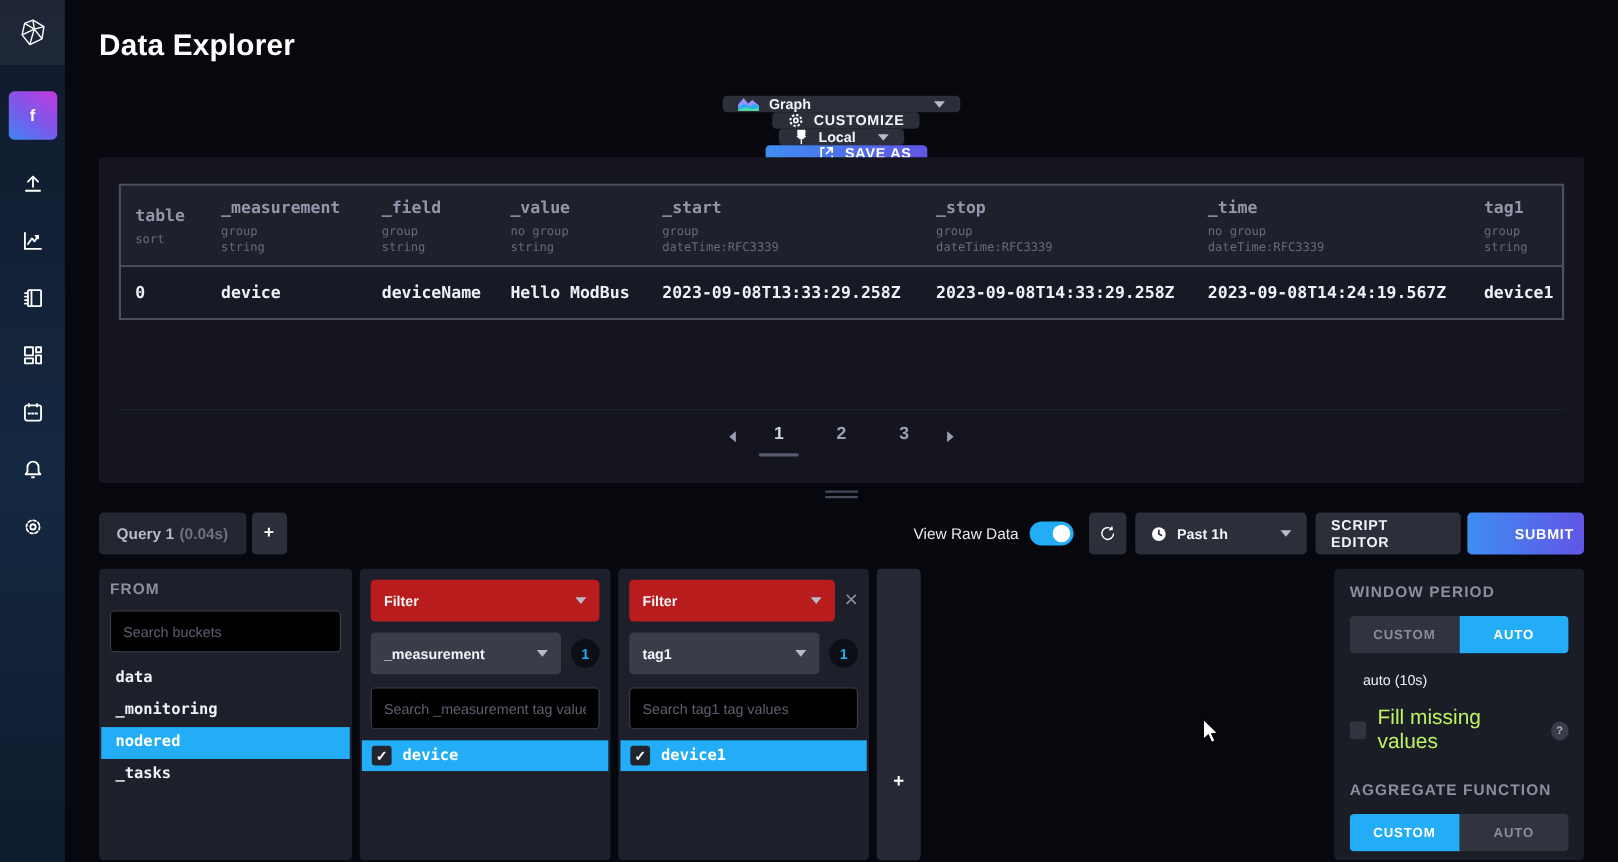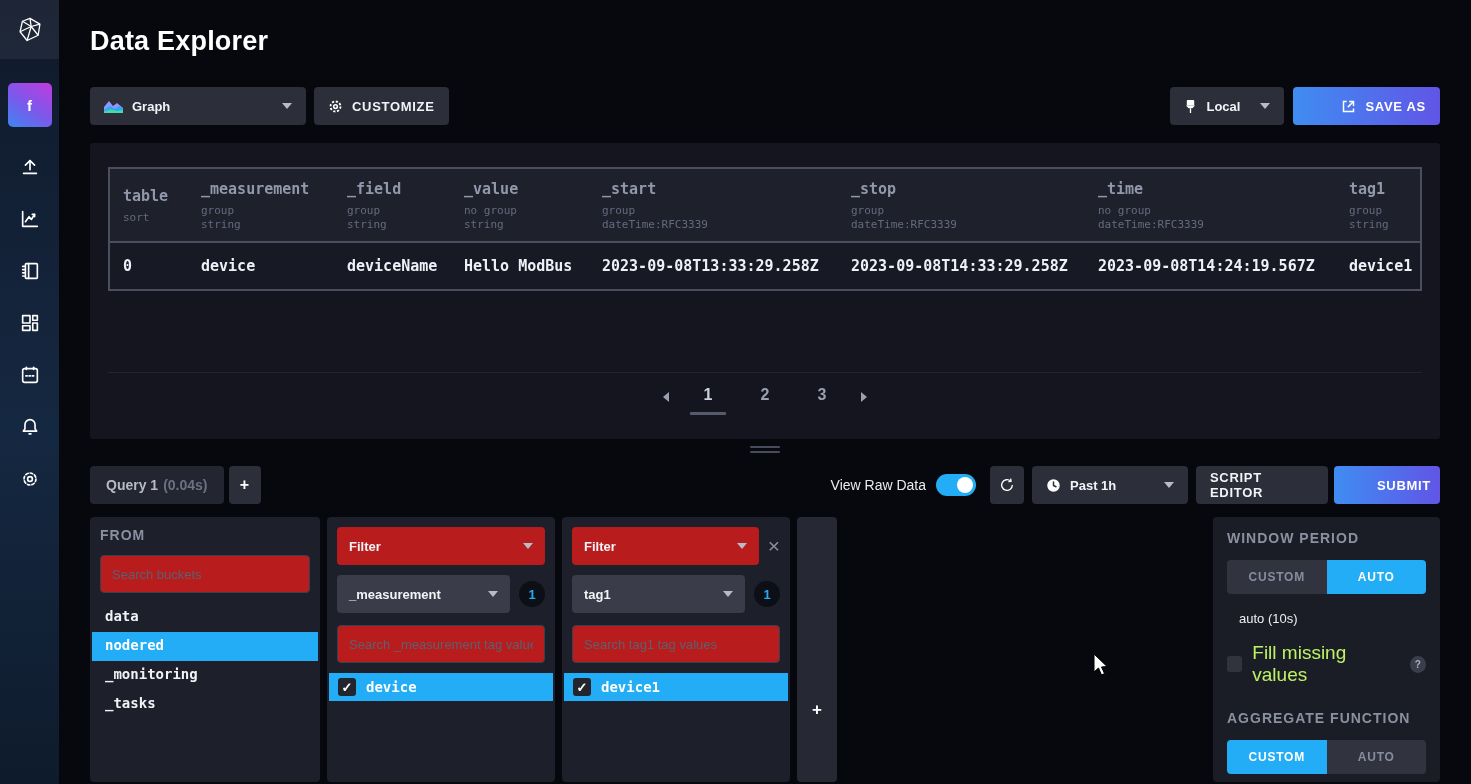--- a/index.html
+++ b/index.html
@@ -30,21 +30,21 @@
   .nav-icon {
     width:24px; height:24px; margin-top:28px;
     display:flex; align-items:center; justify-content:center;
   }
   .nav-icon svg { stroke:#fff; fill:none; stroke-width:1.8; stroke-linecap:round; stroke-linejoin:round; }
 
   
   .main { position:absolute; left:59px; top:0; width:1412px; height:784px; padding:0 31px; }
   .page-title { font-size:27px; font-weight:bold; color:#fff; margin-top:26px; letter-spacing:.2px; }
 
-  .toolbar { display:flex; align-items:center; margin-top:30px; height:38px; }
+  .toolbar { display:flex; align-items:center; margin-top:30px; height:38px;flex-direction:column; }
   .btn {
     height:38px; border-radius:4px; background:#2c2e39;
     display:flex; align-items:center; padding:0 14px;
     font-size:13px; font-weight:bold; color:#f1f3f7; cursor:pointer;
   }
   .btn.upper { text-transform:uppercase; letter-spacing:.7px; }
   .caret { width:0; height:0; border-left:5px solid transparent; border-right:5px solid transparent; border-top:6px solid #b8bcc9; }
   .graph-select { width:216px; }
   .graph-select .caret { margin-left:auto; }
   .customize-btn { margin-left:8px; }
@@ -106,21 +106,21 @@
   .script-editor-btn { margin-left:8px; width:132px; justify-content:center; }
   .submit-btn { margin-left:6px; width:106px; justify-content:center; }
 
   
   .builder-row { display:flex; margin-top:13px; height:265px; gap:7px; }
   .card { background:#1d1f2a; border-radius:4px; padding:10px; overflow:hidden; }
   .from-card { width:230px; }
   .filter-card { width:228px; }
   .card-label { font-size:14px; font-weight:bold; letter-spacing:1px; color:#8b90a1; }
   .search-input {
-    margin-top:12px; width:100%; height:38px; background:#b91c1c;
+    margin-top:12px; width:100%; height:38px; background:#000000;
     border:1px solid #3c3f4e; border-radius:4px; color:#dfe2ea;
     font-size:13px; padding:0 11px; outline:none;
   }
   .search-input::placeholder { color:#5c6070; }
   .item-list { margin:10px -8px 0; }
   .bucket-item { font-family:"DejaVu Sans Mono","Liberation Mono",monospace; font-size:14px; font-weight:bold; color:#f0f2f6; padding:5px 13px; height:29px; cursor:pointer; }
   .bucket-item.selected { background:#22ADF6; color:#fff; }
   .filter-header-row { display:flex; align-items:center; gap:9px; }
   .dropdown { height:38px; background:#b91c1c; border-radius:4px; display:flex; align-items:center; padding:0 12px; flex:1; cursor:pointer; }
   .dropdown .dd-label { font-size:13px; font-weight:bold; color:#f1f3f7; }
@@ -364,22 +364,22 @@
     </div>
   </div>
 
   <div class="builder-row">
 
     <div class="card from-card">
       <div class="card-label">FROM</div>
       <input class="search-input" placeholder="Search buckets" style="">
       <div class="item-list">
         <div class="bucket-item">data</div>
+        <div class="bucket-item">_monitoring</div>
         <div class="bucket-item selected">nodered</div>
-        <div class="bucket-item">_monitoring</div>
         <div class="bucket-item">_tasks</div>
       </div>
     </div>
 
     <div class="card filter-card">
       <div class="filter-header-row">
         <div class="dropdown">
           <span class="dd-label">Filter</span>
           <span class="caret"></span>
         </div>

